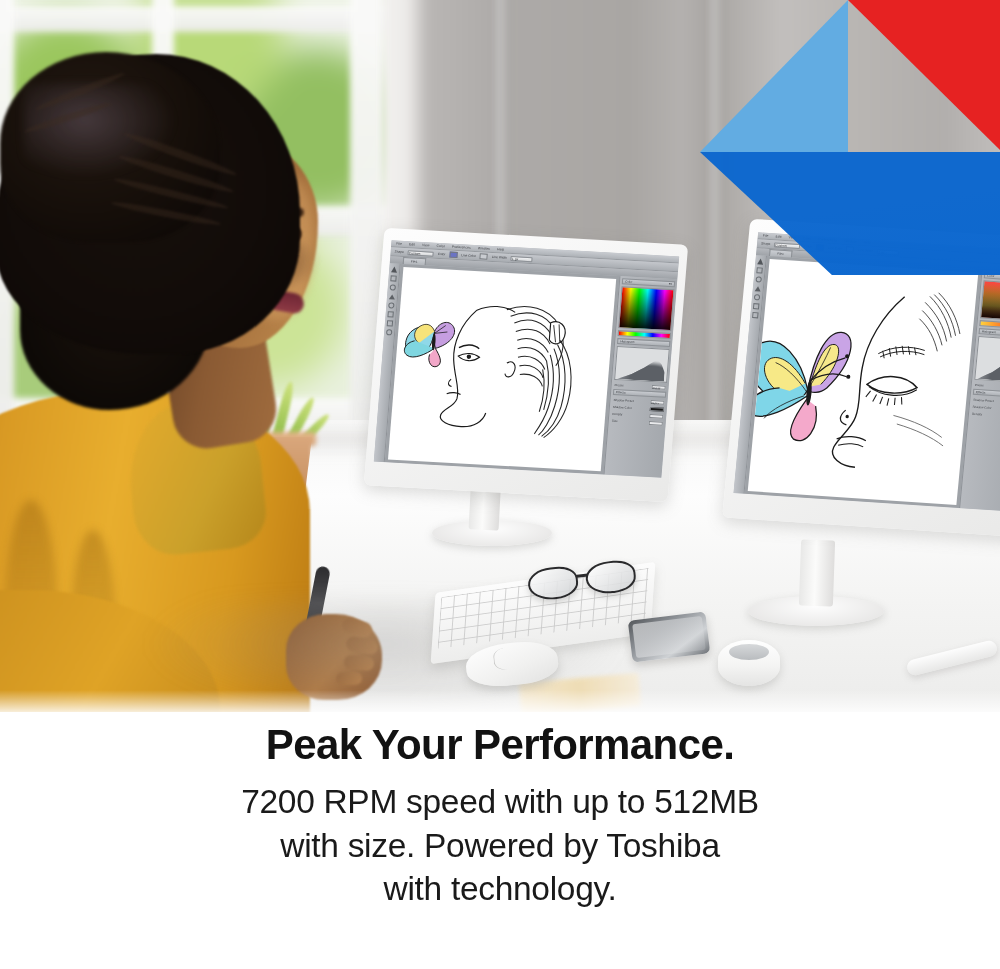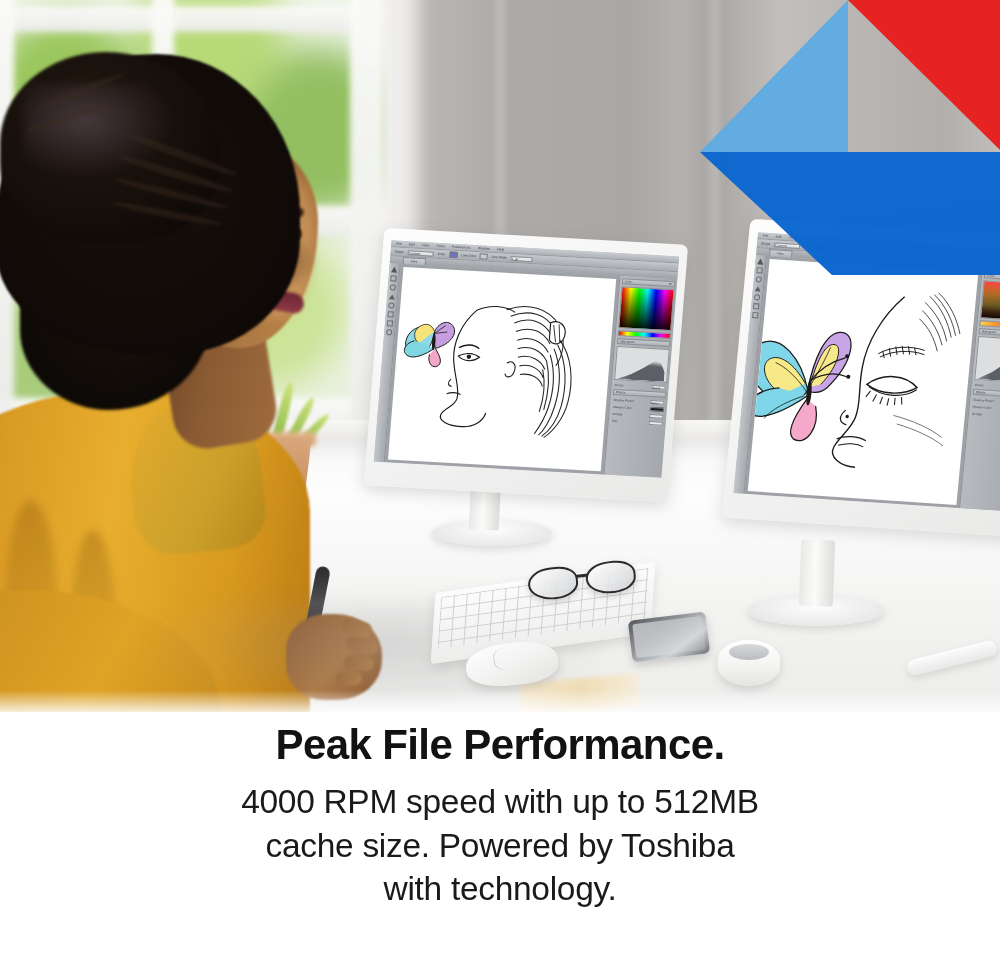--- a/index.html
+++ b/index.html
@@ -665,21 +665,21 @@
           <stop offset="55%" stop-color="#0A66CE" stop-opacity="0"></stop>
           <stop offset="100%" stop-color="#0A66CE" stop-opacity="0.35"></stop>
         </linearGradient>
       </defs>
     </svg>
 
     <div class="fade-top"></div>
   </div>
 
   <div class="textblock">
-    <div class="headline">Peak File Performance.</div>
+    <div class="headline">Peak Your Performance.</div>
     <div class="subcopy">
-      <div>4000 RPM speed with up to 512MB</div>
-      <div>cache size. Powered by Toshiba</div>
+      <div>7200 RPM speed with up to 512MB</div>
+      <div>with size. Powered by Toshiba</div>
       <div>with technology.</div>
     </div>
   </div>
 
 </div>
 
 </body></html>

